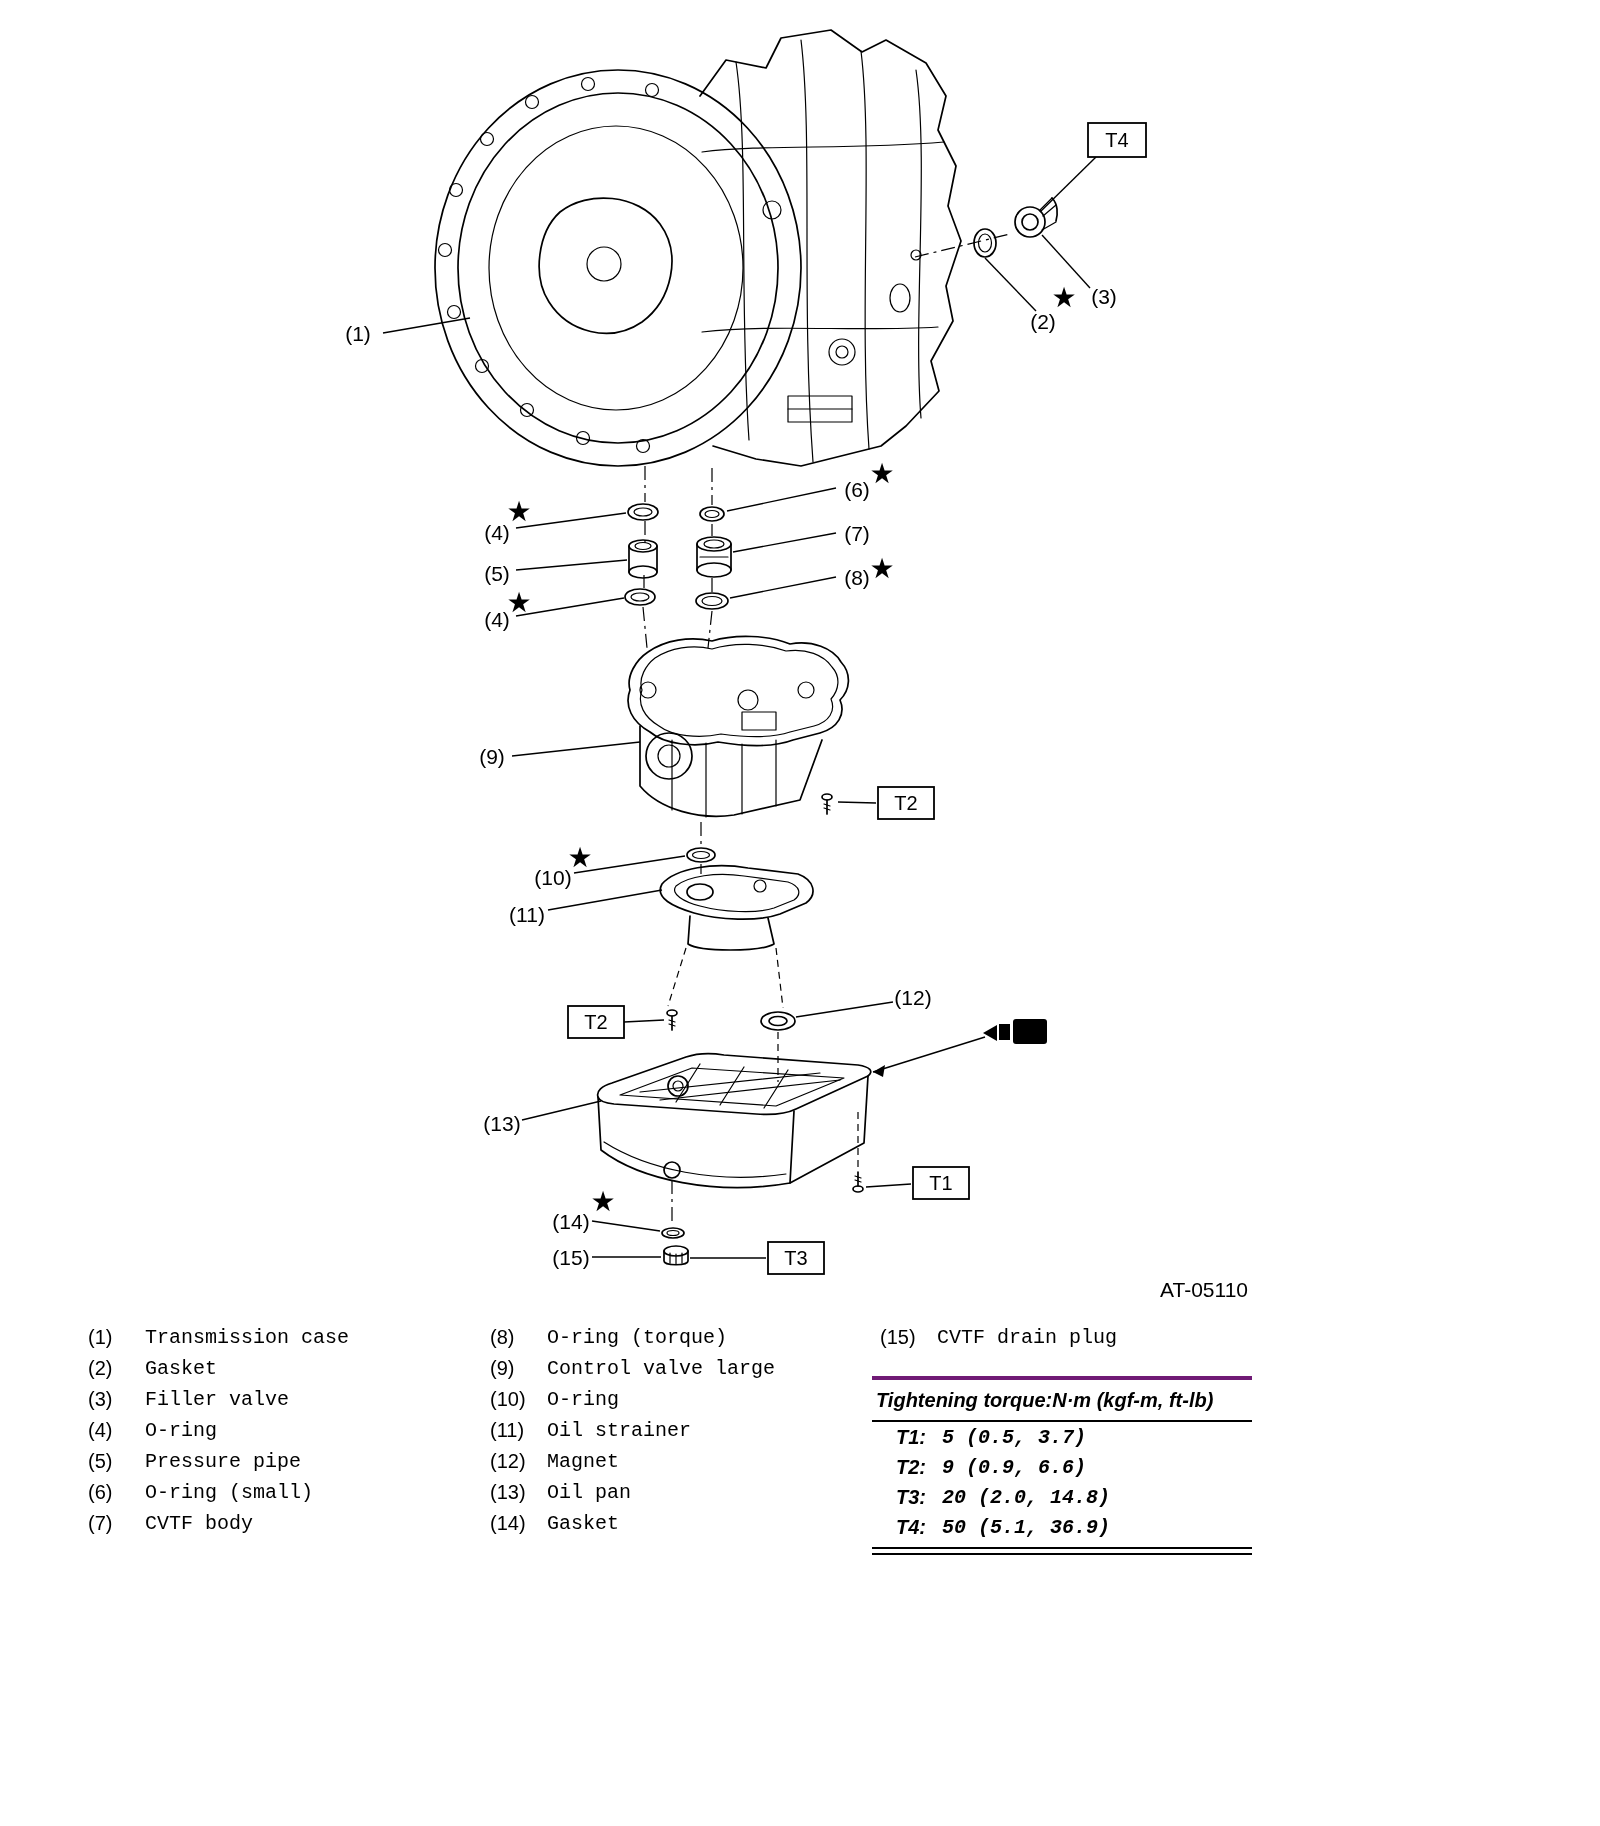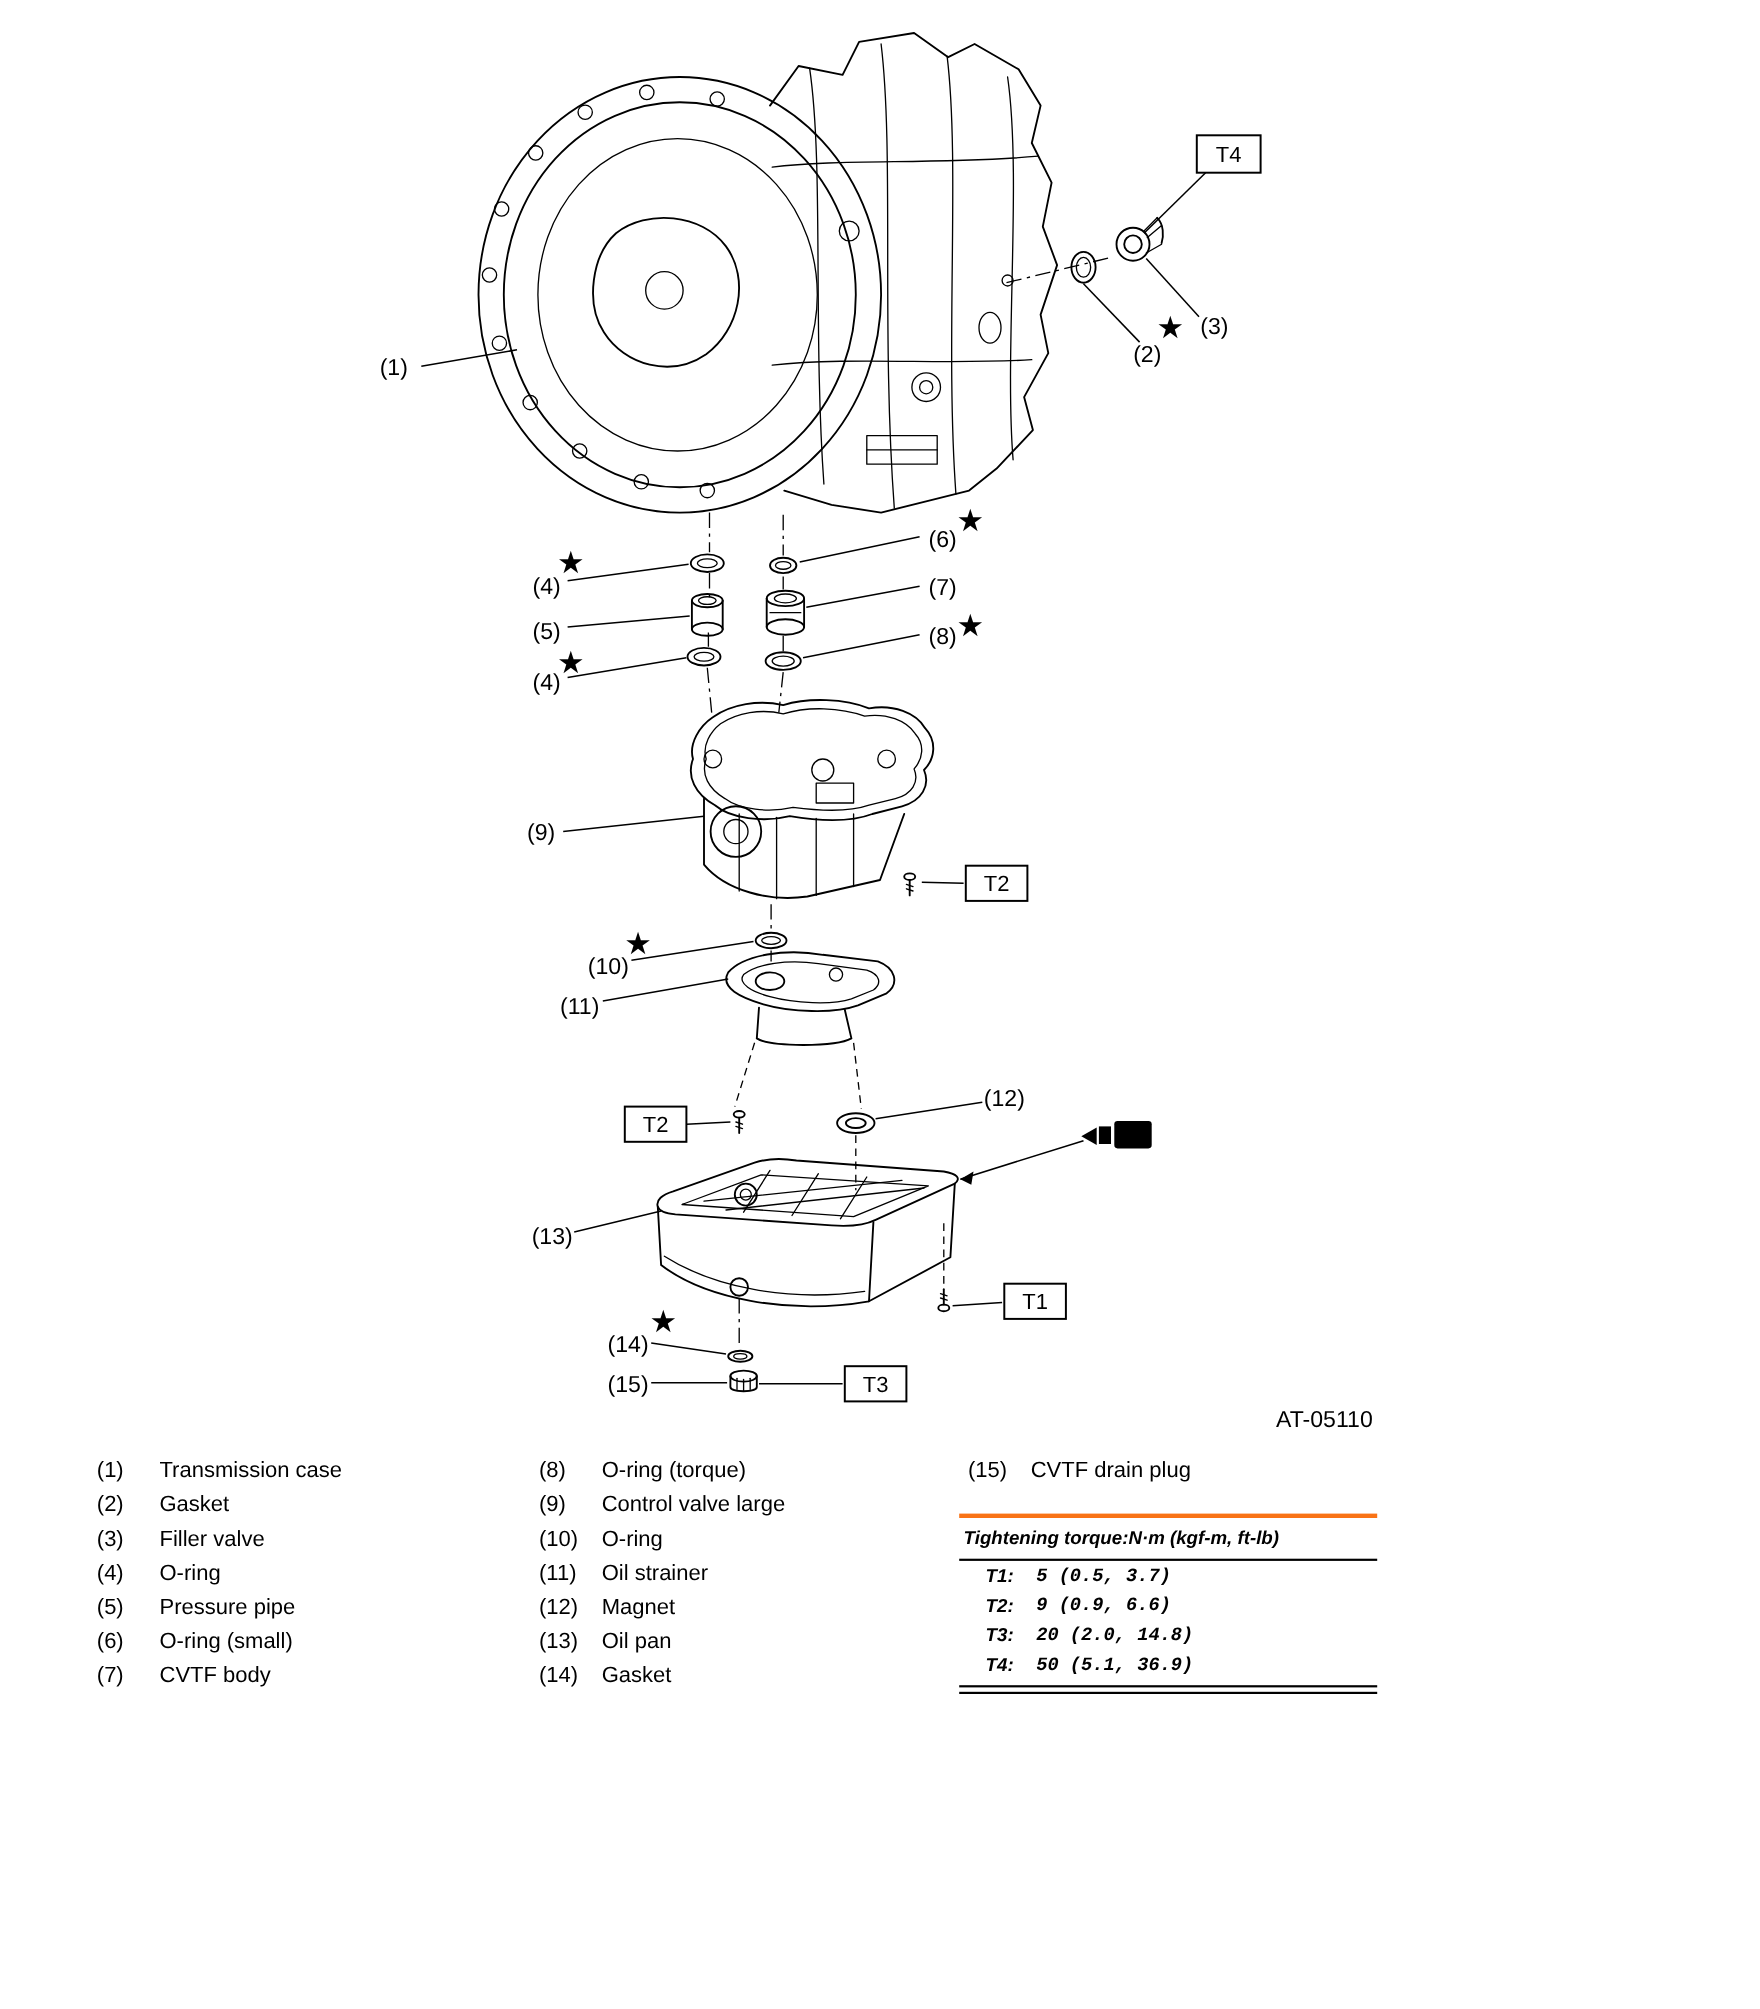--- a/index.html
+++ b/index.html
@@ -17,25 +17,25 @@
   .star{font:28px "DejaVu Sans",sans-serif;fill:#000;}
   .tagbox{fill:#fff;stroke:#000;stroke-width:1.8;}
   .tagtext{font:20px "Liberation Sans",sans-serif;fill:#000;text-anchor:middle;}
   .code{font:21px "Liberation Sans",sans-serif;fill:#000;text-anchor:end;}
   .fillb{fill:#000;stroke:none;}
 
   
   .legend-col{position:absolute;top:1322px;font-size:20px;}
   .legend-row{display:flex;height:31px;align-items:center;}
   .ln{width:57px;flex:none;}
-  .ll{white-space:nowrap;}
+  .ll{white-space:nowrap;font-family:Liberation Mono, monospace;}
 
   
   .torque-table{position:absolute;left:872px;top:1376px;width:380px;
-                font-size:17px;font-style:italic;font-weight:bold;border-top:4px solid #f97316;}
+                font-size:20px;font-style:italic;font-weight:bold;border-top:4px solid #701a75;}
   .tt-title{padding:9px 2px 8px 4px;border-bottom:2px solid #000;white-space:nowrap;}
   .tt-row{display:flex;padding:4px 0 3px 24px;align-items:center;}
   .tt-tag{width:46px;flex:none;}
   .tt-val{white-space:nowrap;font-family:Liberation Mono, monospace;}
   .tt-bottom{margin-top:5px;height:4px;border-top:2px solid #000;border-bottom:2px solid #000;}
 </style>
 </head>
 <body>
 
 <div class="page">

